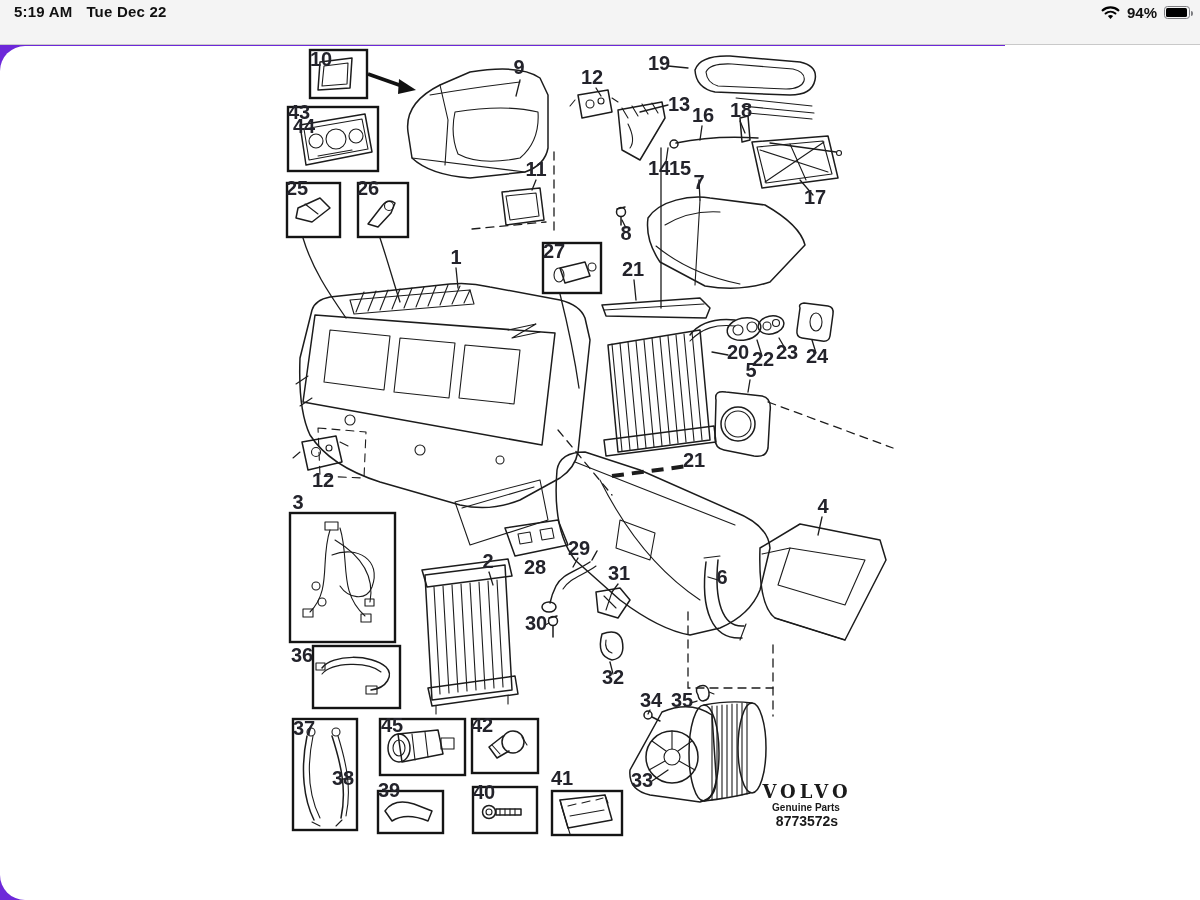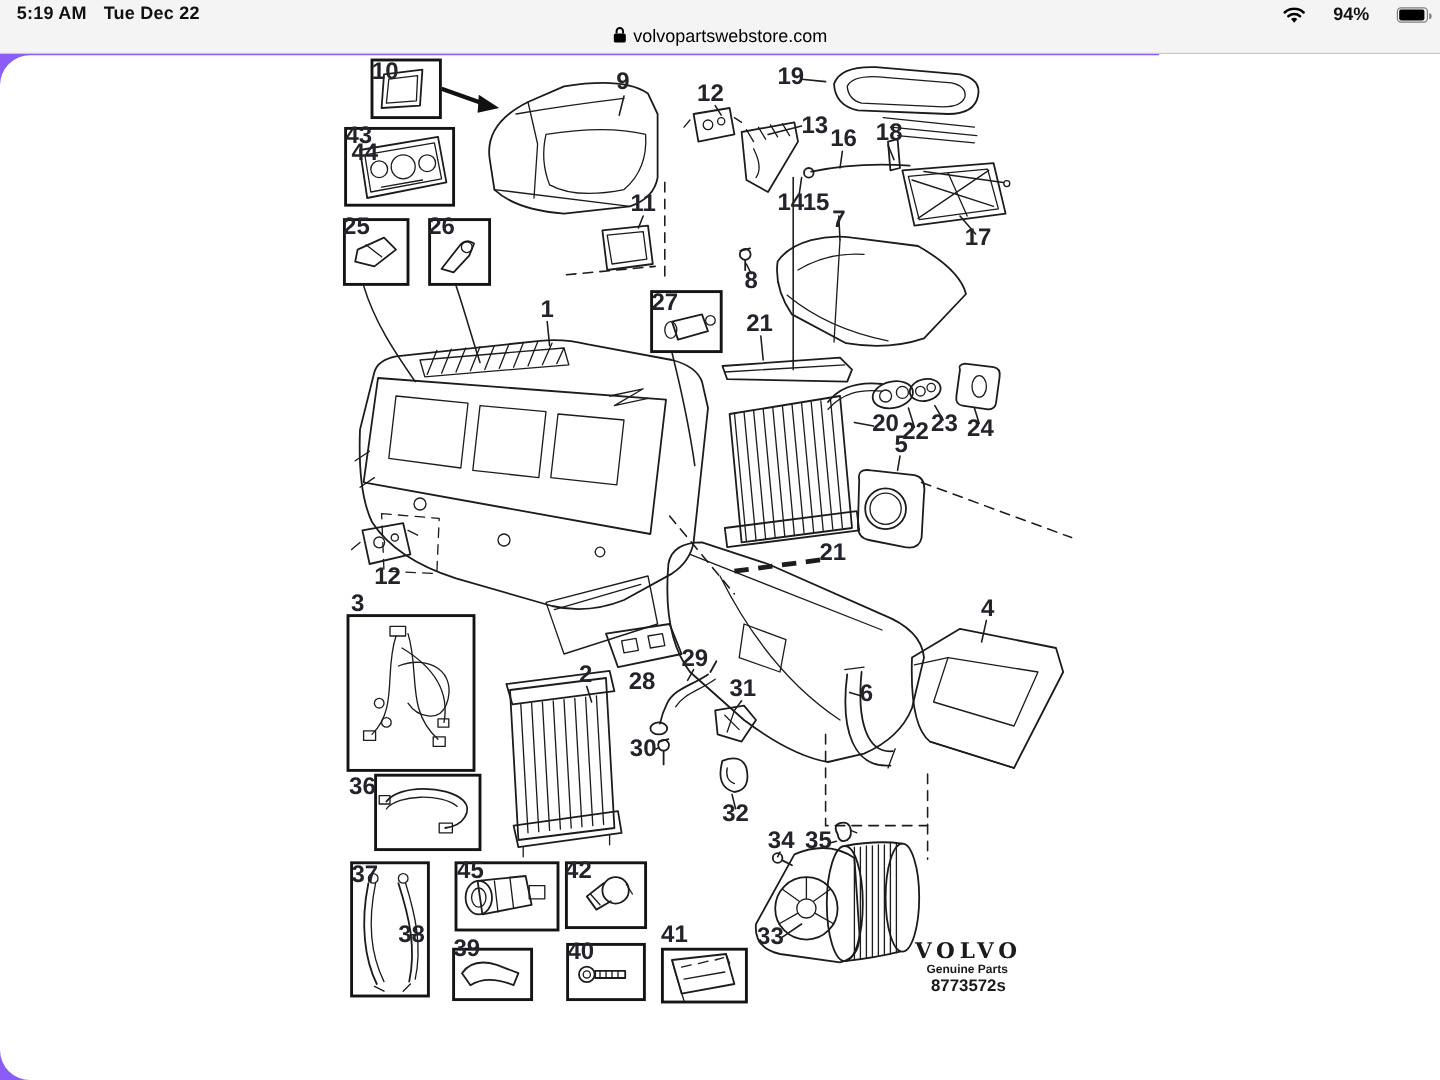--- a/index.html
+++ b/index.html
@@ -1,23 +1,23 @@
 <!DOCTYPE html>
 <html><head>
 <meta charset="utf-8">
 <style>
   html,body{margin:0;padding:0;background:#fff;width:1200px;height:900px;overflow:hidden;
     font-family:"Liberation Sans",sans-serif;-webkit-font-smoothing:antialiased;}
-  .screen{position:relative;width:966px;height:900px;background:#8b5cf6;}
+  .screen{position:relative;width:966px;height:900px;background:#6d28d9;padding-left:39px;}
   
   .topbar{position:absolute;left:0;top:0;width:1200px;height:45px;background:#f4f4f4;
     border-bottom:1px solid #c9c9c9;box-sizing:border-box;}
   .statusleft{position:absolute;left:14px;top:3px;font-size:15px;font-weight:700;color:#111;letter-spacing:.2px;}
   .statusleft .date{margin-left:14px;font-weight:700;}
-  .statusright{position:absolute;right:10px;top:4px;display:flex;align-items:center;gap:23px;}
+  .statusright{position:absolute;right:10px;top:4px;display:flex;align-items:center;gap:7px;}
   .battpct{font-size:15px;font-weight:700;color:#111;}
   .batt{position:relative;width:26px;height:13px;border:1px solid #7d7d81;border-radius:3.5px;display:flex;align-items:center;padding:1px;box-sizing:border-box;}
   .batt .fill{height:9px;background:#000;border-radius:1.5px;}
   .batt .nub{position:absolute;right:-4px;top:3.5px;width:2.5px;height:5px;background:#7d7d81;border-radius:0 2px 2px 0;}
   .urlrow{position:absolute;left:0;top:22px;width:100%;text-align:center;font-size:15px;color:#000;}
   .urlrow .lock{display:inline-block;vertical-align:-1px;margin-right:6px;}
   
   .canvas{position:absolute;left:0;top:46px;width:1200px;height:854px;background:#fff;border-radius:25px;}
   svg text.plbl{font-family:"Liberation Sans",sans-serif;font-size:20px;font-weight:700;fill:#23232b;text-anchor:middle;}
   svg .ln{fill:none;stroke:#1c1c1c;stroke-width:1.5;stroke-linejoin:round;stroke-linecap:round;}
@@ -42,26 +42,20 @@
       <svg width="19" height="14" viewBox="0 0 19 14">
         <path d="M9.5 12.9 L6.9 9.9 a4.2 4.2 0 0 1 5.2 0 Z" fill="#000"></path>
         <path d="M4.6 7.5 a7.6 7.6 0 0 1 9.8 0" fill="none" stroke="#000" stroke-width="2.1" stroke-linecap="round"></path>
         <path d="M1.6 4.4 a11.8 11.8 0 0 1 15.8 0" fill="none" stroke="#000" stroke-width="2.1" stroke-linecap="round"></path>
       </svg>
       <span class="battpct">94%</span>
       <span class="batt">
           <span class="fill" style="width:21px"></span>
           <span class="nub"></span>
         </span>
-    </div>
-    <div class="urlrow">
-      <svg class="lock" width="11" height="14" viewBox="0 0 11 14">
-        <rect x="0.5" y="6" width="10" height="7.5" rx="1.6" fill="#000"></rect>
-        <path d="M2.8 6 V4 a2.7 2.7 0 0 1 5.4 0 V6" fill="none" stroke="#000" stroke-width="1.6"></path>
-      </svg><span>volvopartswebstore.com</span>
     </div>
   </div>
 
   <div class="canvas">
   <svg width="1200" height="854" viewBox="0 0 1200 854">
 
     <g>
       <rect class="bx" x="310" y="4" width="57" height="48"></rect>
       <rect class="bx" x="288" y="61" width="90" height="64"></rect>
       <rect class="bx" x="287" y="137" width="53" height="54"></rect>

